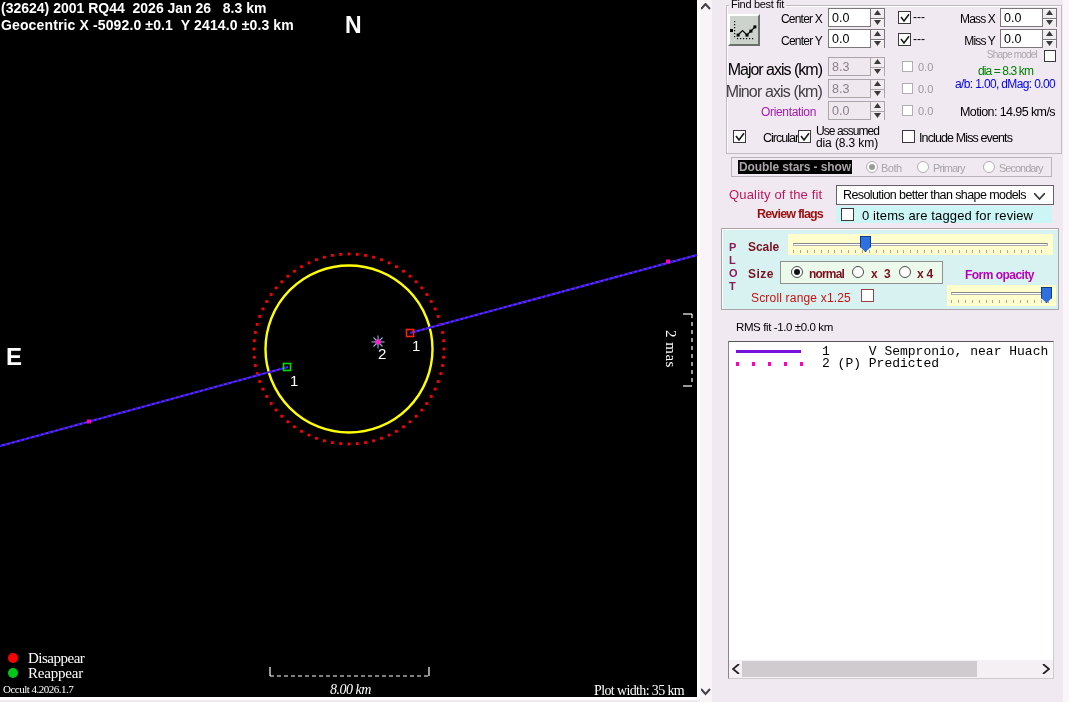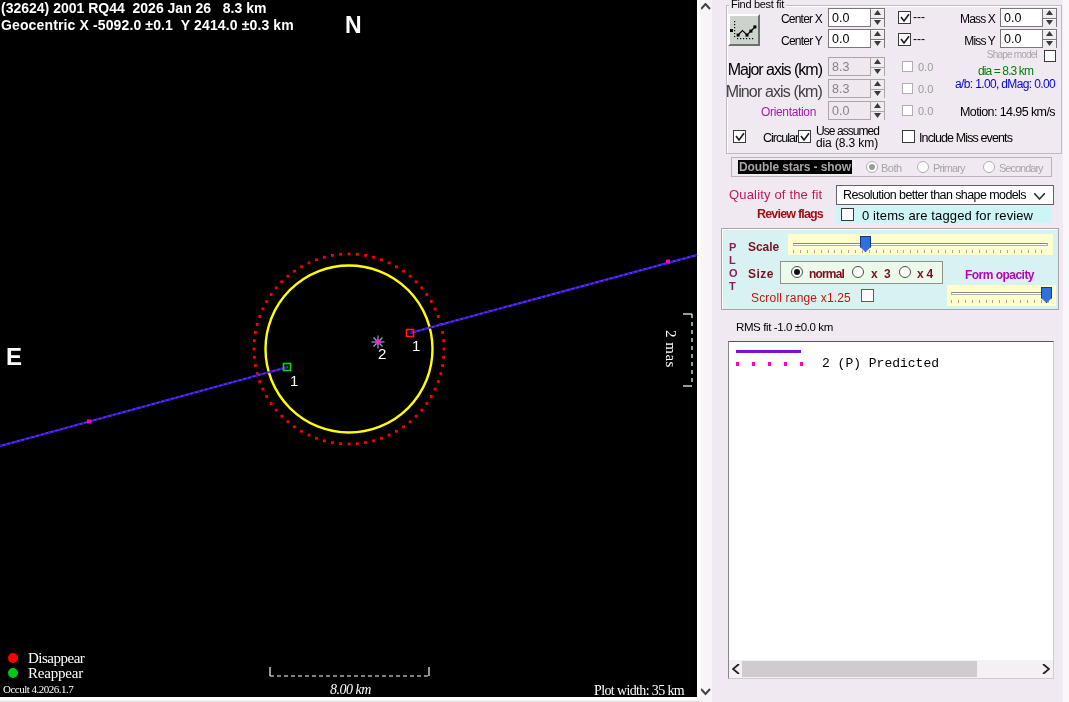--- a/index.html
+++ b/index.html
@@ -406,20 +406,21 @@
 <div style="position:absolute;left:1026.9px;top:300px;width:1px;height:3px;background:#c49a9a"></div>
 <div style="position:absolute;left:1033.8px;top:300px;width:1px;height:3px;background:#c49a9a"></div>
 <div style="position:absolute;left:1040.7px;top:300px;width:1px;height:3px;background:#c49a9a"></div>
 <div style="position:absolute;left:1047.6px;top:300px;width:1px;height:3px;background:#c49a9a"></div>
 <div style="position:absolute;left:1041px;top:287px;width:11px;height:16px;background:#2f6fe0;border:1px solid #123a8a;clip-path:polygon(0 0,100% 0,100% 68%,50% 100%,0 68%)"></div>
 <div style="position:absolute;left:751px;top:291px;font-size:12px;color:#cc1111;font-weight:normal;letter-spacing:0.18px;white-space:nowrap;">Scroll range x1.25</div>
 <div style="position:absolute;left:861px;top:289px;width:13px;height:13px;background:#fff;border:1px solid #994444"></div>
 <div style="position:absolute;left:736px;top:321px;font-size:11.5px;color:#000;letter-spacing:-0.39px;white-space:nowrap;">RMS fit -1.0 ±0.0 km</div>
 <div style="position:absolute;left:728px;top:341px;width:326px;height:338px;background:#fff;border-top:1px solid #555;border-left:1px solid #888;border-right:1px solid #ccc;border-bottom:1px solid #ccc;overflow:hidden">
 <div style="position:absolute;left:7px;top:8px;width:65px;height:3px;background:#7711dd"></div>
+<div style="position:absolute;left:93px;top:2px;font-family:'Liberation Mono',monospace;font-size:13px;white-space:pre">1     V Sempronio, near Huach</div>
 <div style="position:absolute;left:7px;top:20px;width:80px;height:4px;background:repeating-linear-gradient(90deg,#ff00bb 0,#ff00bb 3.5px,transparent 3.5px,transparent 16px)"></div>
 <div style="position:absolute;left:93px;top:14px;font-family:'Liberation Mono',monospace;font-size:13px;white-space:pre">2 (P) Predicted</div>
 <div style="position:absolute;left:0;bottom:0;width:100%;height:18px;background:#f4f0f4">
 <svg width="8" height="10" style="position:absolute;left:3px;top:4px">
         <polyline points="7,0 1,5 7,10" fill="none" stroke="#222" stroke-width="1.8"></polyline>
       </svg>
 <svg width="8" height="10" style="position:absolute;right:3px;top:4px">
         <polyline points="1,0 7,5 1,10" fill="none" stroke="#222" stroke-width="1.8"></polyline>
       </svg>
 <div style="position:absolute;left:13px;top:1px;width:235px;height:16px;background:#cfcbcf"></div>

